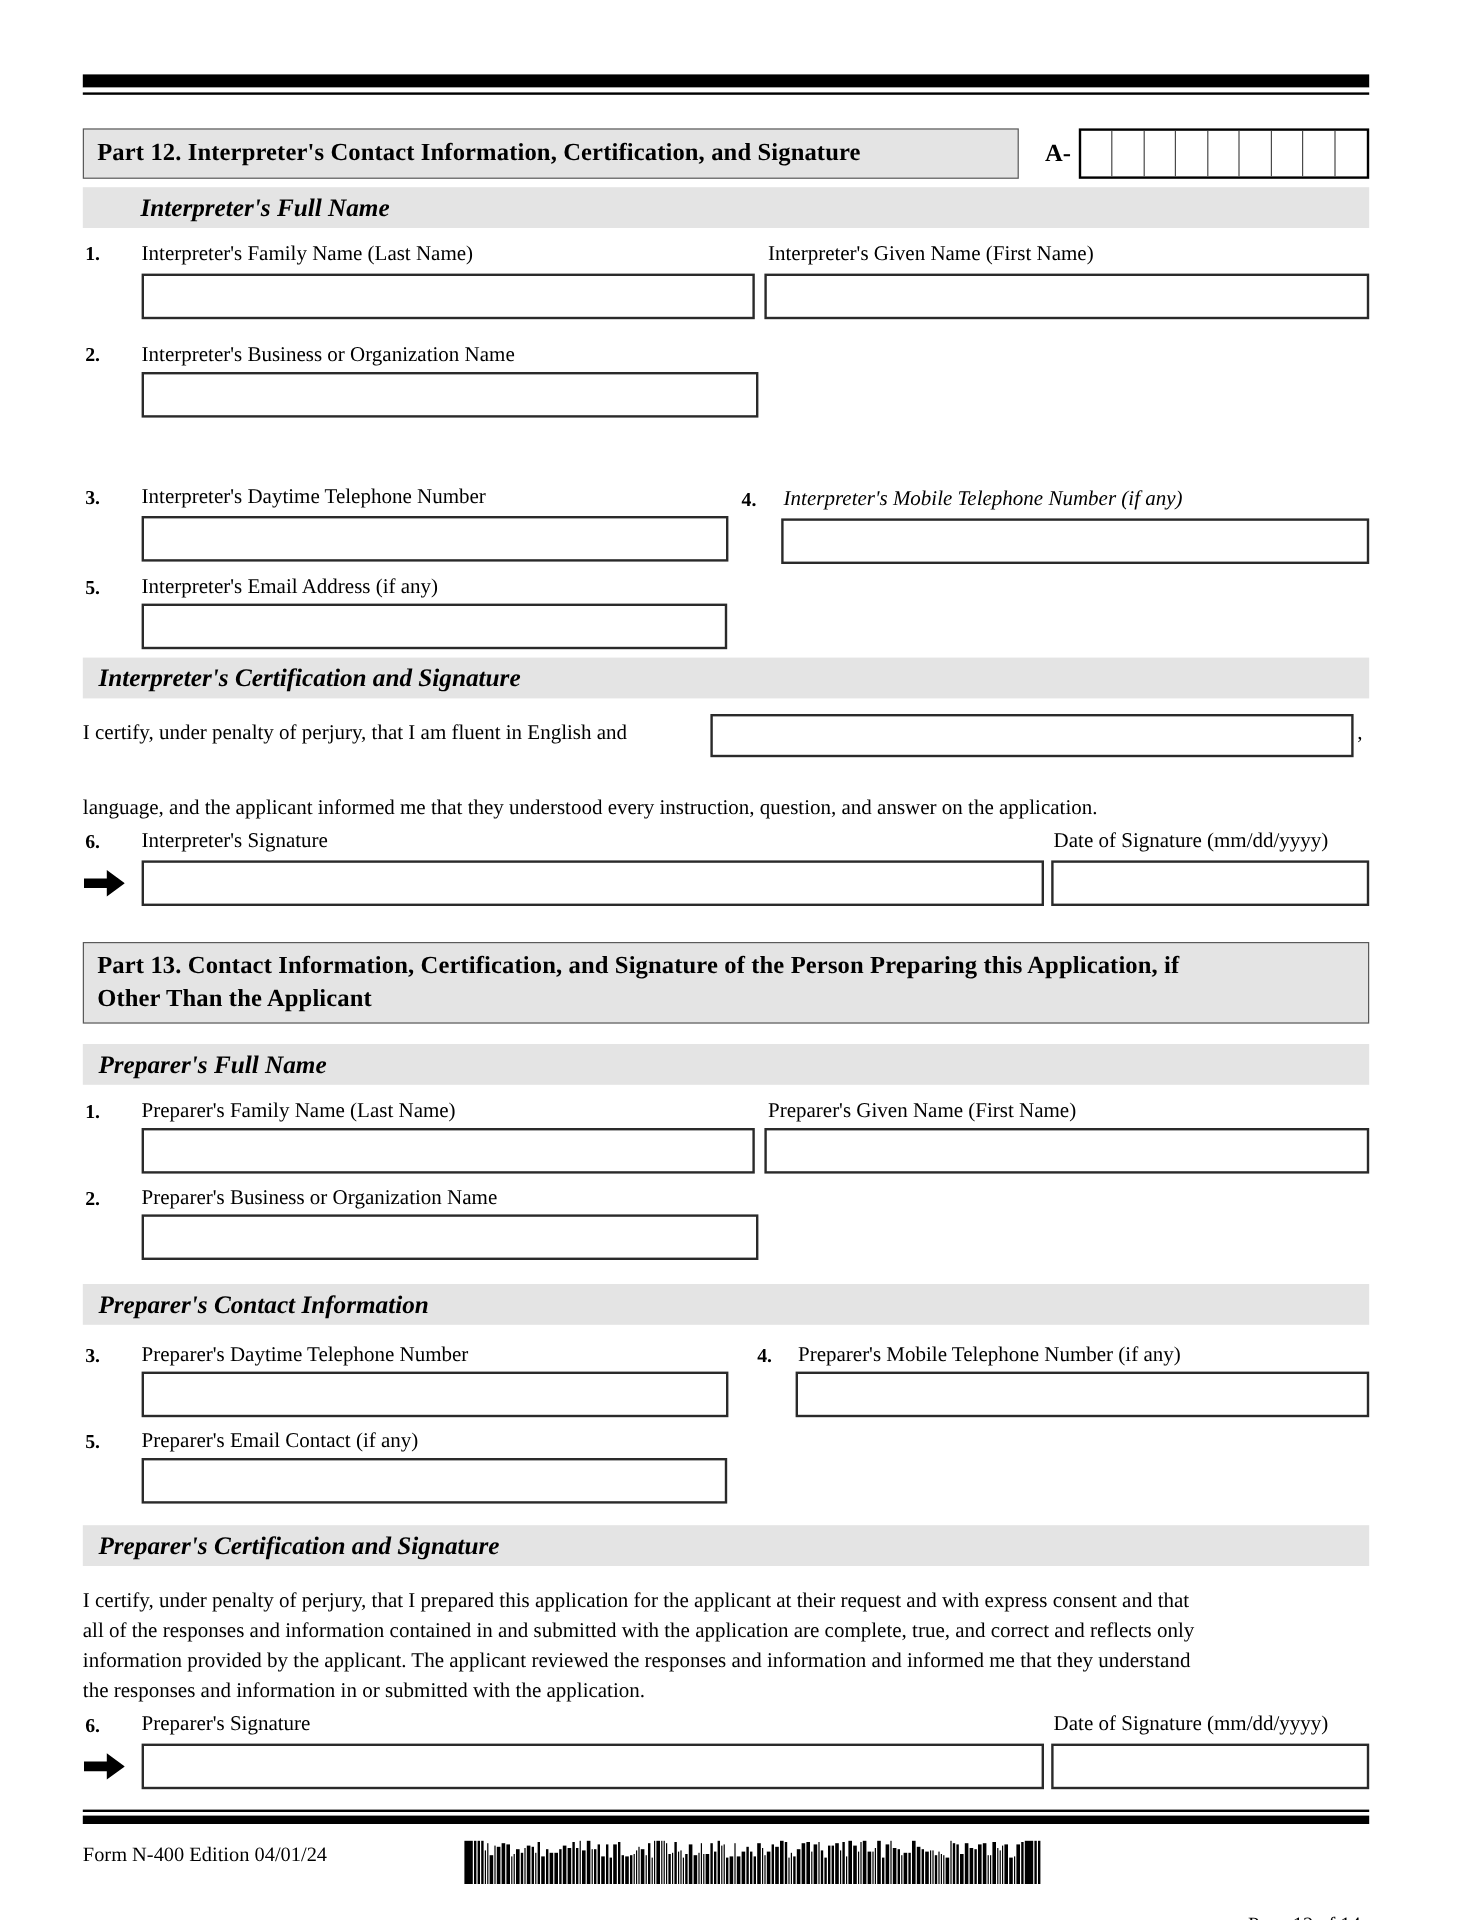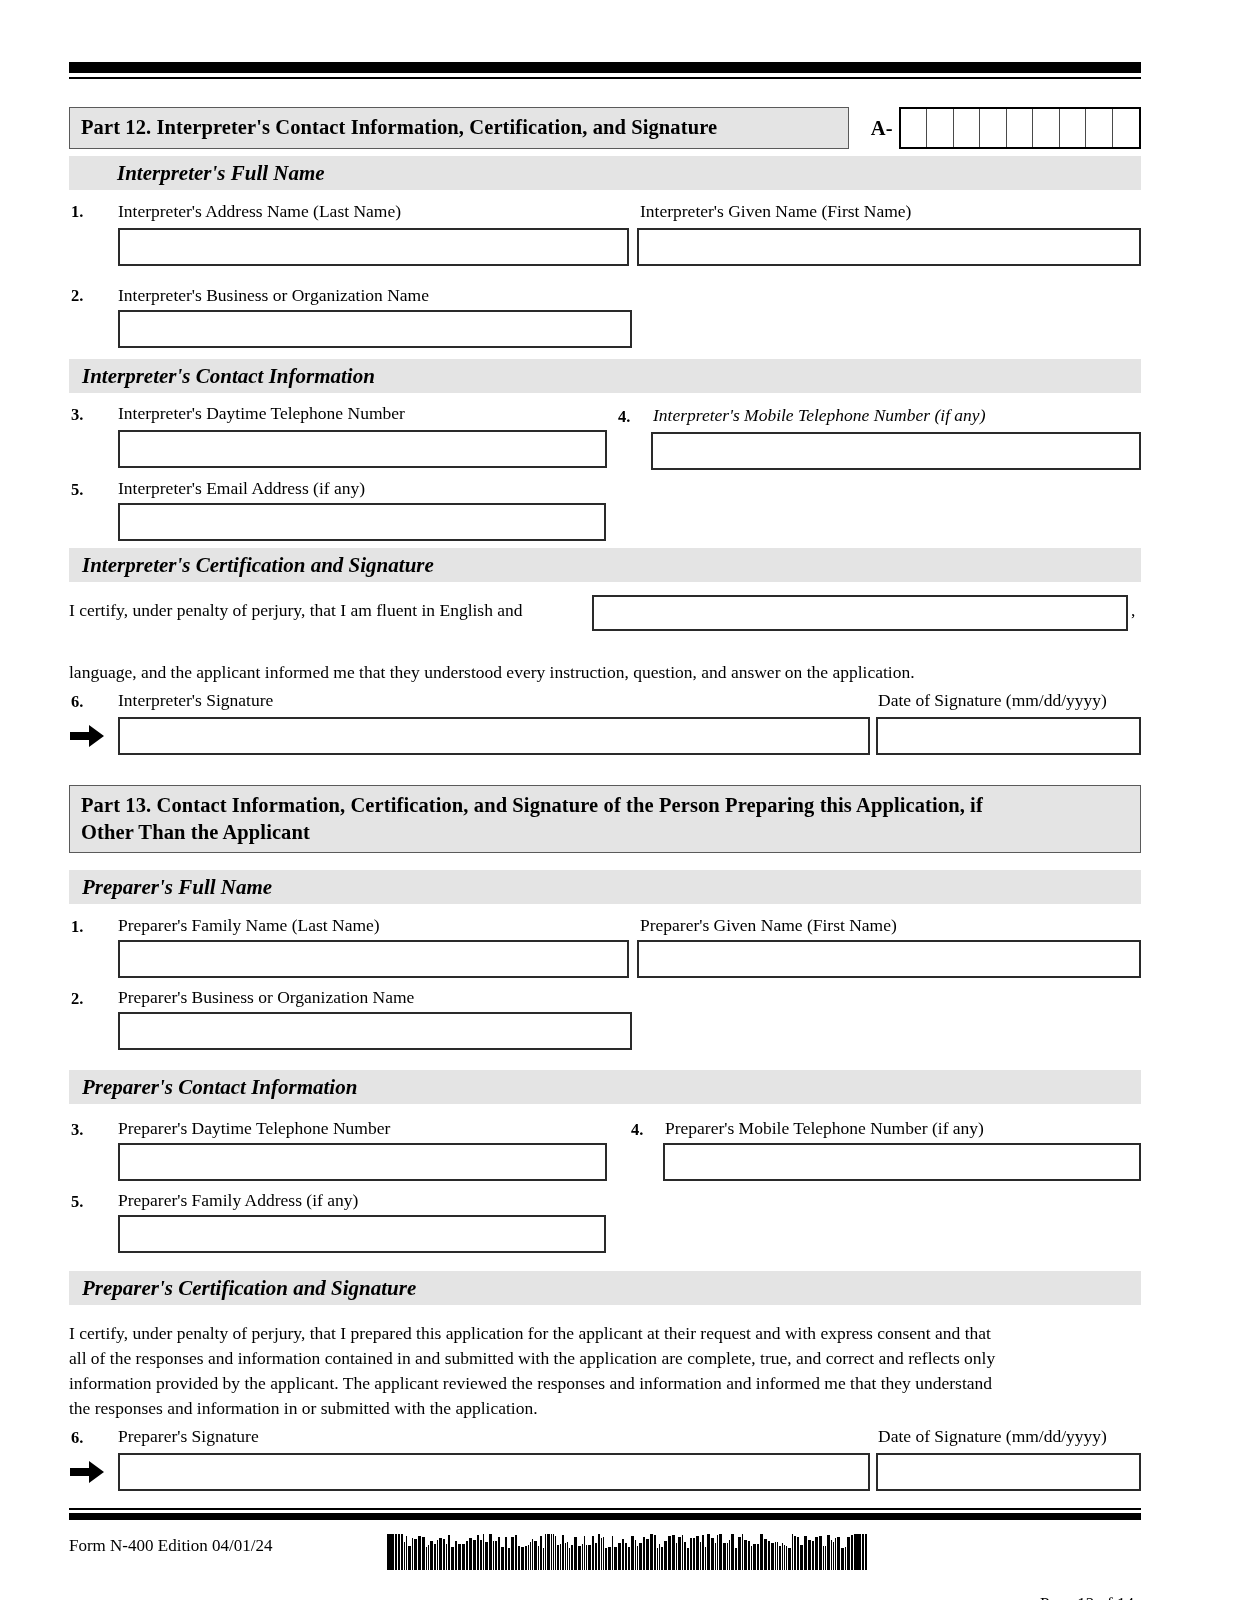--- a/index.html
+++ b/index.html
@@ -185,33 +185,30 @@
         <div class="anum-cell"></div>
       </div>
     </div>
   </div>
 
   <div class="band" style="top:156px;padding-left:35px;">
     <div class="band-text">Interpreter's Full Name</div>
   </div>
 
   <div class="num" style="left:71px;  top:204px;">1.</div>
-  <div class="flabel" style="left:118px; top:203px;">Interpreter's Address Name (Last Name)</div>
+  <div class="flabel" style="left:118px; top:203px;">Interpreter's Family Name (Last Name)</div>
   <div class="flabel" style="left:640px; top:203px;">Interpreter's Given Name (First Name)</div>
 
   <div class="box" style="left:118px; top:228px; width:511px; height:38px;"></div>
   <div class="box" style="left:637px; top:228px; width:504px; height:38px;"></div>
 
   <div class="num" style="left:71px;  top:288px;">2.</div>
   <div class="flabel" style="left:118px; top:287px;">Interpreter's Business or Organization Name</div>
   <div class="box" style="left:118px; top:310px; width:514px; height:38px;"></div>
 
-  <div class="band" style="top:359px;">
-    <div class="band-text">Interpreter's Contact Information</div>
-  </div>
 
   <div class="num" style="left:71px;  top:407px;">3.</div>
   <div class="flabel" style="left:118px; top:405px;">Interpreter's Daytime Telephone Number</div>
   <div class="num" style="left:618px; top:409px;">4.</div>
   <div class="flabel" style="left:653px; top:407px;font-style:italic;">Interpreter's Mobile Telephone Number (if any)</div>
 
   <div class="box" style="left:118px; top:430px; width:489px; height:38px;"></div>
   <div class="box" style="left:651px; top:432px; width:490px; height:38px;"></div>
 
   <div class="num" style="left:71px;  top:482px;">5.</div>
@@ -266,21 +263,21 @@
 
   <div class="num" style="left:71px;  top:1122px;">3.</div>
   <div class="flabel" style="left:118px; top:1120px;">Preparer's Daytime Telephone Number</div>
   <div class="num" style="left:631px; top:1122px;">4.</div>
   <div class="flabel" style="left:665px; top:1120px;">Preparer's Mobile Telephone Number (if any)</div>
 
   <div class="box" style="left:118px; top:1143px; width:489px; height:38px;"></div>
   <div class="box" style="left:663px; top:1143px; width:478px; height:38px;"></div>
 
   <div class="num" style="left:71px;  top:1194px;">5.</div>
-  <div class="flabel" style="left:118px; top:1192px;">Preparer's Family Address (if any)</div>
+  <div class="flabel" style="left:118px; top:1192px;">Preparer's Email Contact (if any)</div>
   <div class="box" style="left:118px; top:1215px; width:488px; height:38px;"></div>
 
   <div class="band" style="top:1271px;">
     <div class="band-text">Preparer's Certification and Signature</div>
   </div>
 
   <div class="para para-line" style="left:69px; top:1321px;">I certify, under penalty of perjury, that I prepared this application for the applicant at their request and with express consent and that</div>
   <div class="para para-line" style="left:69px; top:1346px;">all of the responses and information contained in and submitted with the application are complete, true, and correct and reflects only</div>
   <div class="para para-line" style="left:69px; top:1371px;">information provided by the applicant.  The applicant reviewed the responses and information and informed me that they understand</div>
   <div class="para para-line" style="left:69px; top:1396px;">the responses and information in or submitted with the application.</div>

